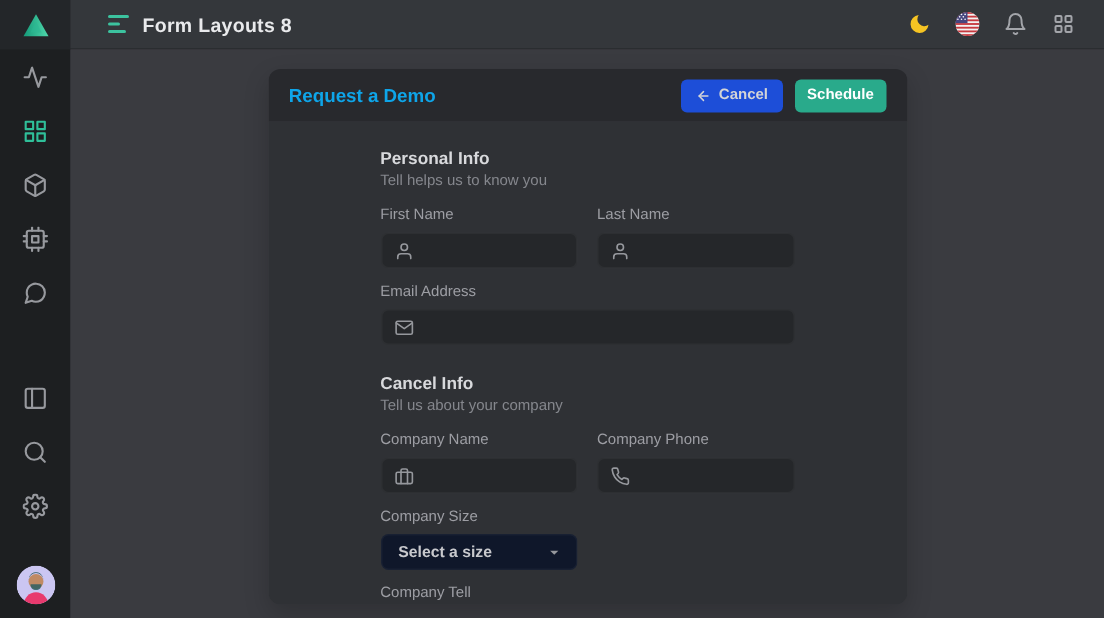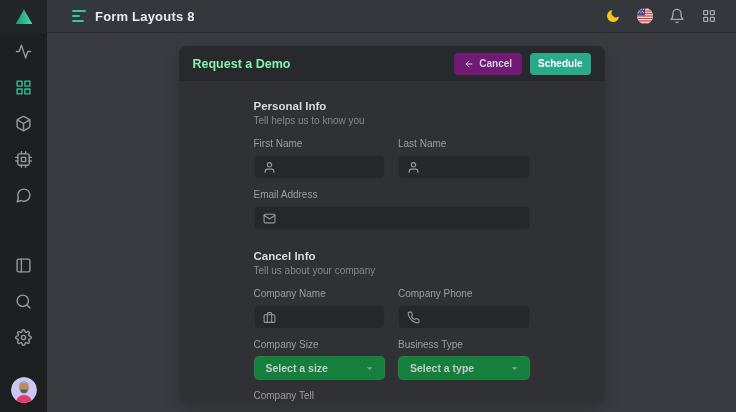--- a/index.html
+++ b/index.html
@@ -30,39 +30,39 @@
   .menu-toggle i:nth-child(3){ width:12px; }
   .page-title { font-size:13px; font-weight:700; color:#e9eaec; letter-spacing:.2px; }
   .topbar-actions { margin-left:auto; display:flex; align-items:center; gap:14px; }
   .tb-btn { background:none; border:none; cursor:pointer; display:flex; align-items:center; justify-content:center; width:18px; height:18px; color:#a3a5aa; padding:0; }
   .tb-btn svg { width:16px; height:16px; }
 
   
   .content { flex:1; background:#3a3b40; overflow:hidden; }
   .card { width:426px; height:357px; margin:13px auto 0; border-radius:8px; box-shadow:0 6px 16px rgba(0,0,0,.18); overflow:hidden; display:flex; flex-direction:column; }
   .card-header { height:35px; background:#28292d; display:flex; align-items:center; justify-content:space-between; padding:0 14px; flex-shrink:0; }
-  .card-title { font-size:12.5px; font-weight:600; color:#86efac; }
+  .card-title { font-size:12.5px; font-weight:600; color:#0ea5e9; }
   .header-actions { display:flex; align-items:center; gap:8px; }
   .btn { border:none; border-radius:4px; font-family:"Liberation Sans",sans-serif; font-size:10px; font-weight:600; cursor:pointer; display:flex; align-items:center; gap:5px; padding:0 10px; height:22px; }
-  .btn-cancel { background:#701a75; color:#d3d4d7; }
+  .btn-cancel { background:#1d4ed8; color:#d3d4d7; }
   .btn-cancel svg { width:10px; height:10px; }
   .btn-schedule { background:#29aa8b; color:#ffffff; padding:0 8px; }
 
   .card-body { background:#2f3135; flex:1; padding:19px 75px 0; }
   .section + .section { margin-top:20px; }
   .section-heading { font-size:11.5px; font-weight:700; color:#d8d9dc; }
   .section-subheading { font-size:10px; color:#85878d; margin-top:3px; margin-bottom:12px; }
   .field-grid { display:grid; grid-template-columns:1fr 1fr; column-gap:13px; row-gap:10px; }
   .field { min-width:0; }
   .field.full { grid-column:1 / -1; }
   .field-label { display:block; font-size:10px; color:#9d9ea4; margin-bottom:6px; }
   .input-box { height:24px; background:#25272a; border:1px solid rgba(255,255,255,.04); border-radius:5px; display:flex; align-items:center; padding:0 8px; }
   .input-box svg { width:13px; height:13px; color:#96989d; flex-shrink:0; }
   .input-box input { flex:1; min-width:0; background:transparent; border:none; outline:none; color:#d6d7da; font-size:10.5px; margin-left:7px; font-family:"Liberation Sans",sans-serif; }
-  .select-box { height:24px; background:#15803d; border:1px solid rgba(255,255,255,.04); border-radius:5px; display:flex; align-items:center; justify-content:space-between; padding:0 9px 0 11px; cursor:pointer; }
+  .select-box { height:24px; background:#0f172a; border:1px solid rgba(255,255,255,.04); border-radius:5px; display:flex; align-items:center; justify-content:space-between; padding:0 9px 0 11px; cursor:pointer; }
   .select-value { font-size:10.5px; font-weight:600; color:#c8c9cd; }
   .select-box svg { width:11px; height:11px; color:#96989d; }
 </style>
 </head>
 <body>
 
 <div class="app">
 
   <aside class="sidebar">
     <div class="logo-cell">
@@ -343,31 +343,20 @@
                 <label class="field-label">Company Size</label>
                 <div class="select-box" role="button">
                   <span class="select-value">Select a size</span>
                   <span style="display:flex">
                     <svg viewBox="0 0 24 24" fill="currentColor" stroke="none">
                         <path d="M6 9l6 6 6-6z"></path>
                       </svg>
                   </span>
                 </div>
               </div>
-              <div class="field">
-                <label class="field-label">Business Type</label>
-                <div class="select-box" role="button">
-                  <span class="select-value">Select a type</span>
-                  <span style="display:flex">
-                    <svg viewBox="0 0 24 24" fill="currentColor" stroke="none">
-                        <path d="M6 9l6 6 6-6z"></path>
-                      </svg>
-                  </span>
-                </div>
-              </div>
               <div class="field full">
                 <label class="field-label">Company Tell</label>
 
               </div>
             </div>
           </section>
 
         </div>
       </div>
     </div>

